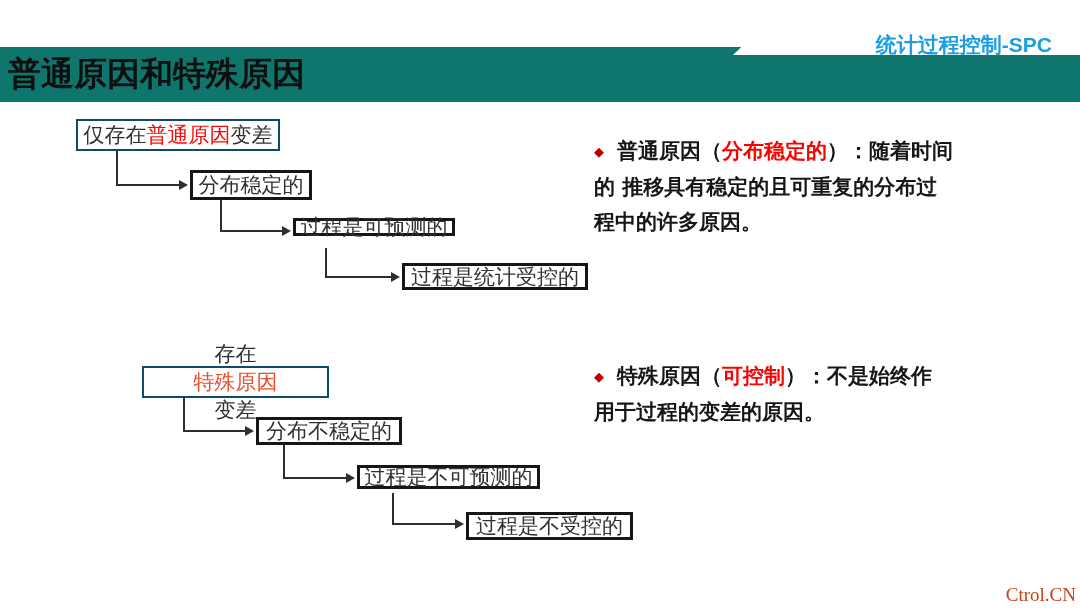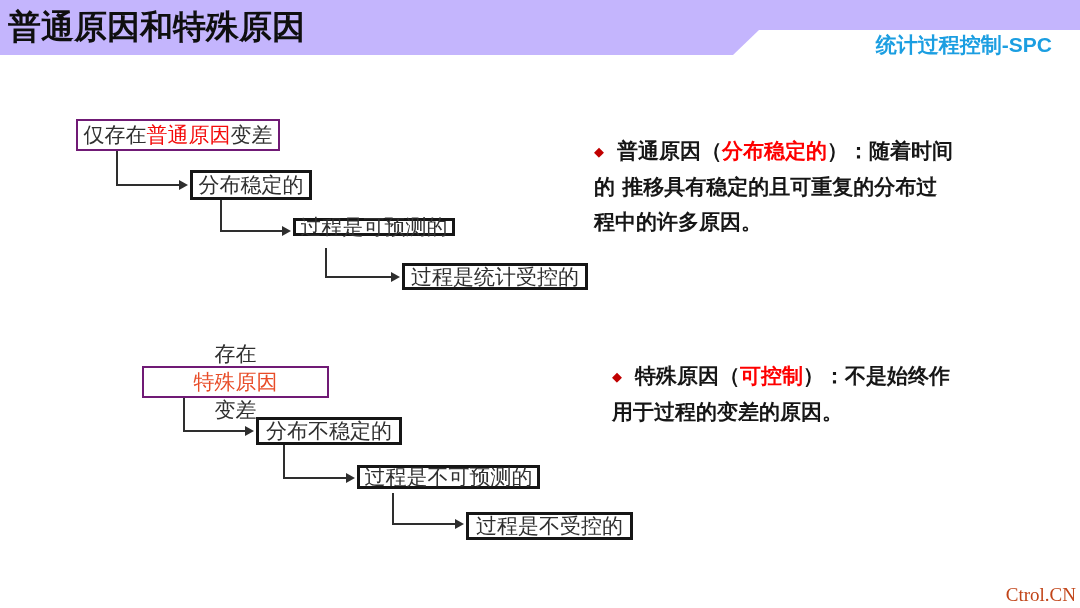--- a/index.html
+++ b/index.html
@@ -28,21 +28,21 @@
     font-family:"Liberation Sans","DejaVu Sans",sans-serif;
     font-weight:700;font-size:21px;color:#1b9ee1;white-space:nowrap;
   }
   
   .flow-box{
     position:absolute;background:#ffffff;box-sizing:border-box;
     display:flex;align-items:center;justify-content:center;
     font-size:21px;color:#303030;white-space:nowrap;
     border:3px solid #161616;
   }
-  .flow-box.thin{border:2px solid #701a75;}
+  .flow-box.thin{border:2px solid #0c4a6e;}
   
   .conn-v{position:absolute;width:2px;background:#2e2e2e;}
   .conn-h{position:absolute;height:2px;background:#2e2e2e;}
   .arrowhead{
     position:absolute;width:0;height:0;
     border-top:5px solid transparent;border-bottom:5px solid transparent;
     border-left:9px solid #2e2e2e;
   }
   
   .bullet{
@@ -55,21 +55,21 @@
   .watermark{
     position:absolute;right:4px;bottom:2px;font-size:19px;
     font-family:"Liberation Serif","DejaVu Serif",serif;
   }
 </style>
 </head>
 <body>
 
 <div class="slide">
 
-  <div class="header-bar" style="background: #c4b5fd;">
+  <div class="header-bar" style="background: #0f766e; margin-top: 47px;">
     <div class="page-title" style="color: rgb(15, 15, 15);">普通原因和特殊原因</div>
   </div>
   <div class="header-notch"></div>
   <div class="header-badge" style="color: rgb(27, 158, 225);">统计过程控制-SPC</div>
 
   <div>
     <div class="flow-box thin" style="left:76px;top:119px;width:204px;height:32px;">
         <span>仅存在</span>
         <span style="color: rgb(244, 11, 11);">普通原因</span>
         <span>变差</span>
@@ -124,20 +124,20 @@
     <div class="conn-v" style="left:392px;top:493px;height:31px;"></div>
     <div class="conn-h" style="left:392px;top:523px;width:63px;"></div>
     <div class="arrowhead" style="left:455px;top:519px;"></div>
   </div>
 
   <div class="bullet" style="left:594px;top:133px;">
       <div class="bullet-line"><span class="diamond" style="color: rgb(192, 0, 0);">◆</span><span>普通原因（</span><span style="color: rgb(254, 0, 0);">分布稳定的</span><span>）：随着时间</span></div>
       <div class="bullet-line"><span>的 推移具有稳定的且可重复的分布过</span></div>
       <div class="bullet-line"><span>程中的许多原因。</span></div>
     </div>
-  <div class="bullet" style="left:594px;top:358px;margin-left:18px;">
+  <div class="bullet" style="left:594px;top:358px;">
       <div class="bullet-line"><span class="diamond" style="color: rgb(192, 0, 0);">◆</span><span>特殊原因（</span><span style="color: rgb(254, 0, 0);">可控制</span><span>）：不是始终作</span></div>
       <div class="bullet-line"><span>用于过程的变差的原因。</span></div>
     </div>
 
   <div class="watermark" style="color: rgb(193, 68, 24);">Ctrol.CN</div>
 
 </div>
 
 </body></html>

